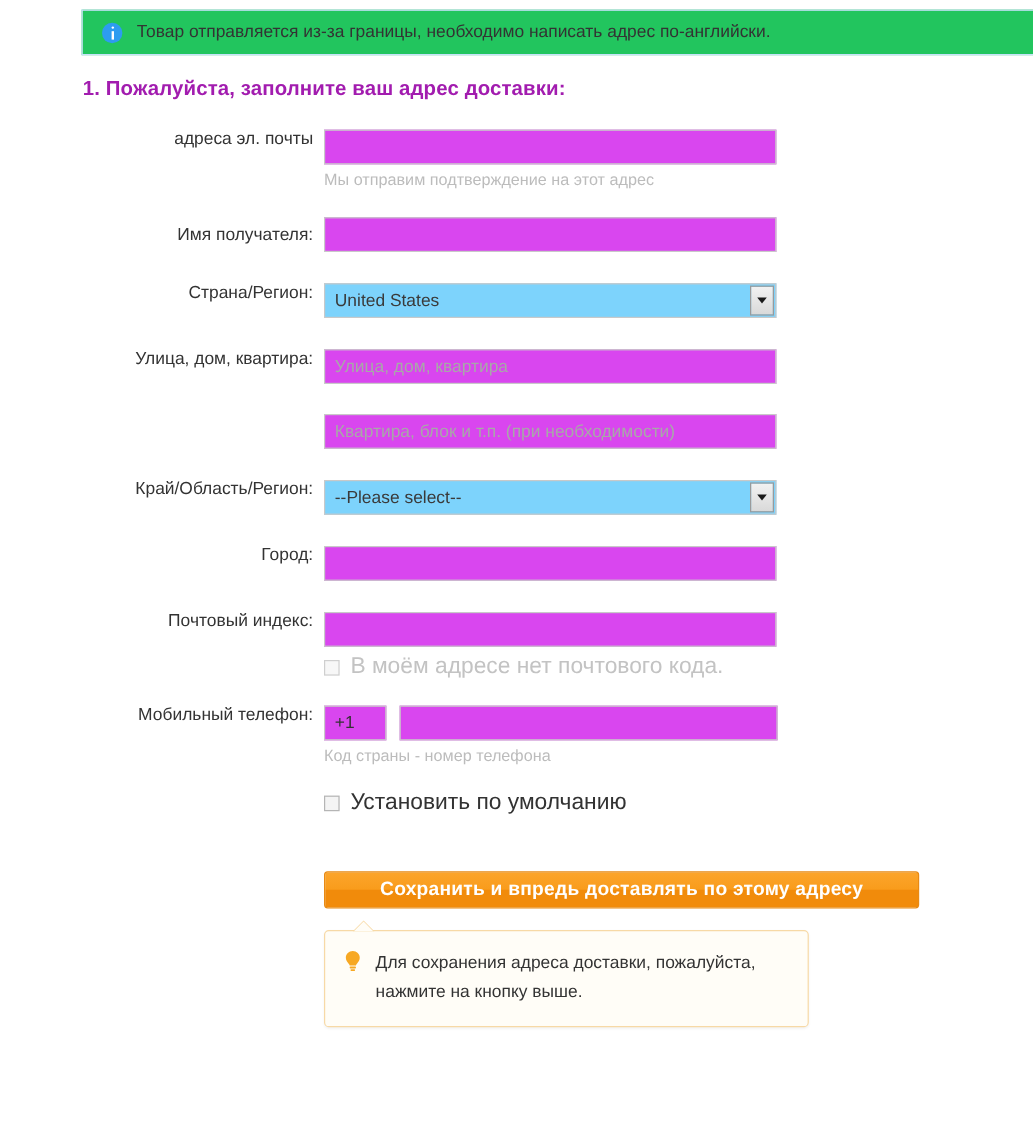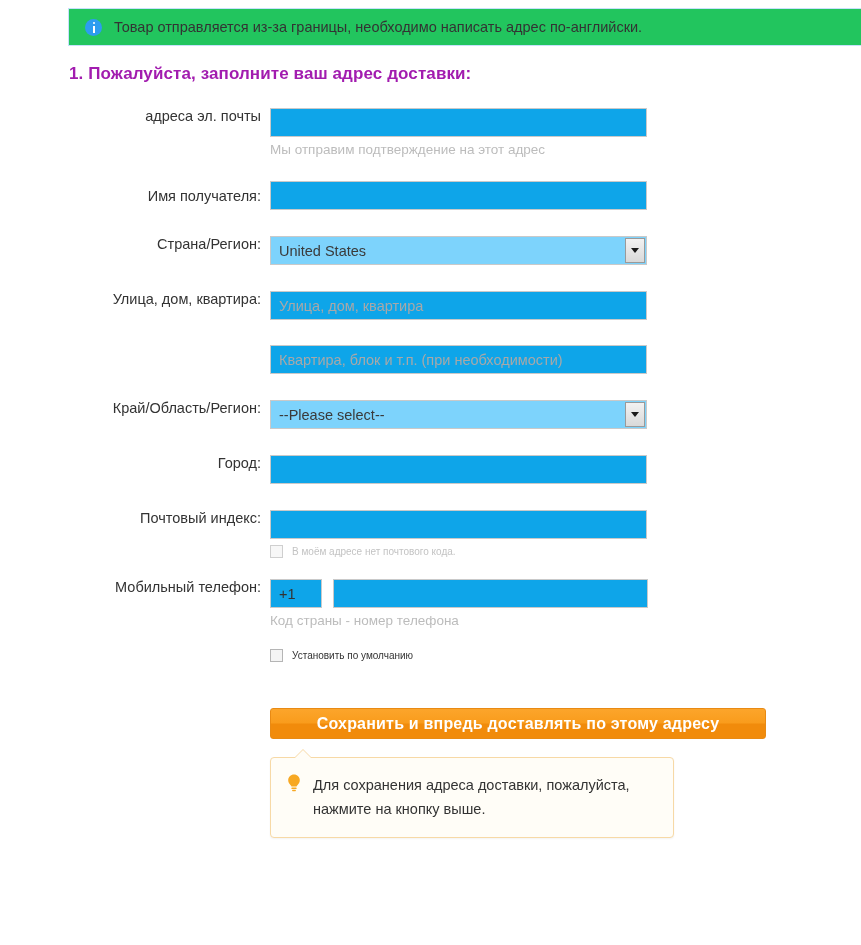--- a/index.html
+++ b/index.html
@@ -105,21 +105,21 @@
   .field-col {
     flex: 1 1 auto;
     padding-left: 0;
   }
 
   .txt {
     box-sizing: border-box;
     width: 377px;
     height: 29px;
     border: 1px solid #c9c9c9;
-    background: #0ea5e9;
+    background: #d946ef;
     font-family: "Liberation Sans", "DejaVu Sans", sans-serif;
     font-size: 14.5px;
     color: #333333;
     padding: 0 8px;
     outline: none;
     border-radius: 0;
   }
   .txt::placeholder {
     color: #a8a8a8;
     opacity: 1;
@@ -185,21 +185,21 @@
     border: 1px solid #b5b5b5;
     background: #f4f4f4;
     margin-right: 9px;
     flex: 0 0 auto;
   }
   .cbx.disabled {
     border-color: #cfcfcf;
     background: #f7f7f7;
   }
   .cbx-label {
-    font-size: 10px;
+    font-size: 19px;
     color: #333333;
     white-space: nowrap;
   }
   .cbx-label.disabled {
     color: #c3c3c3;
   }
 
   
   .phone-group {
     display: flex;

